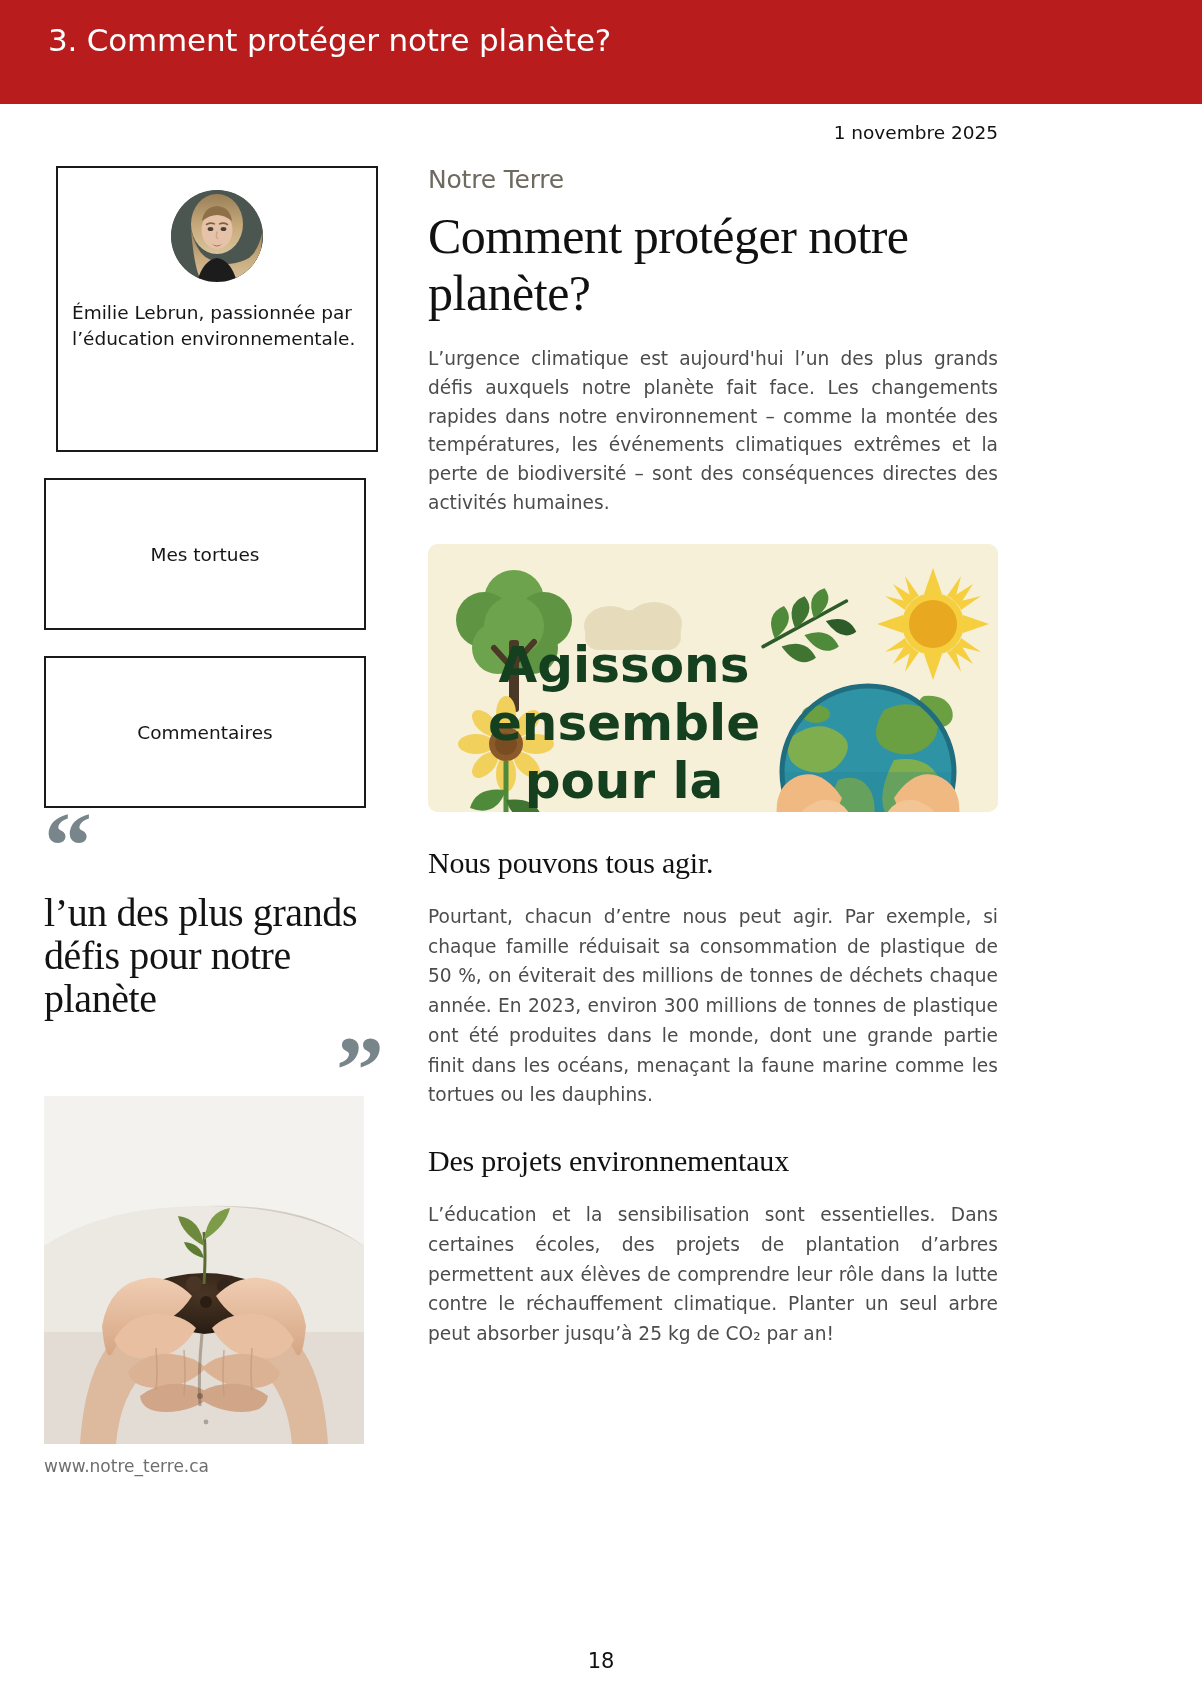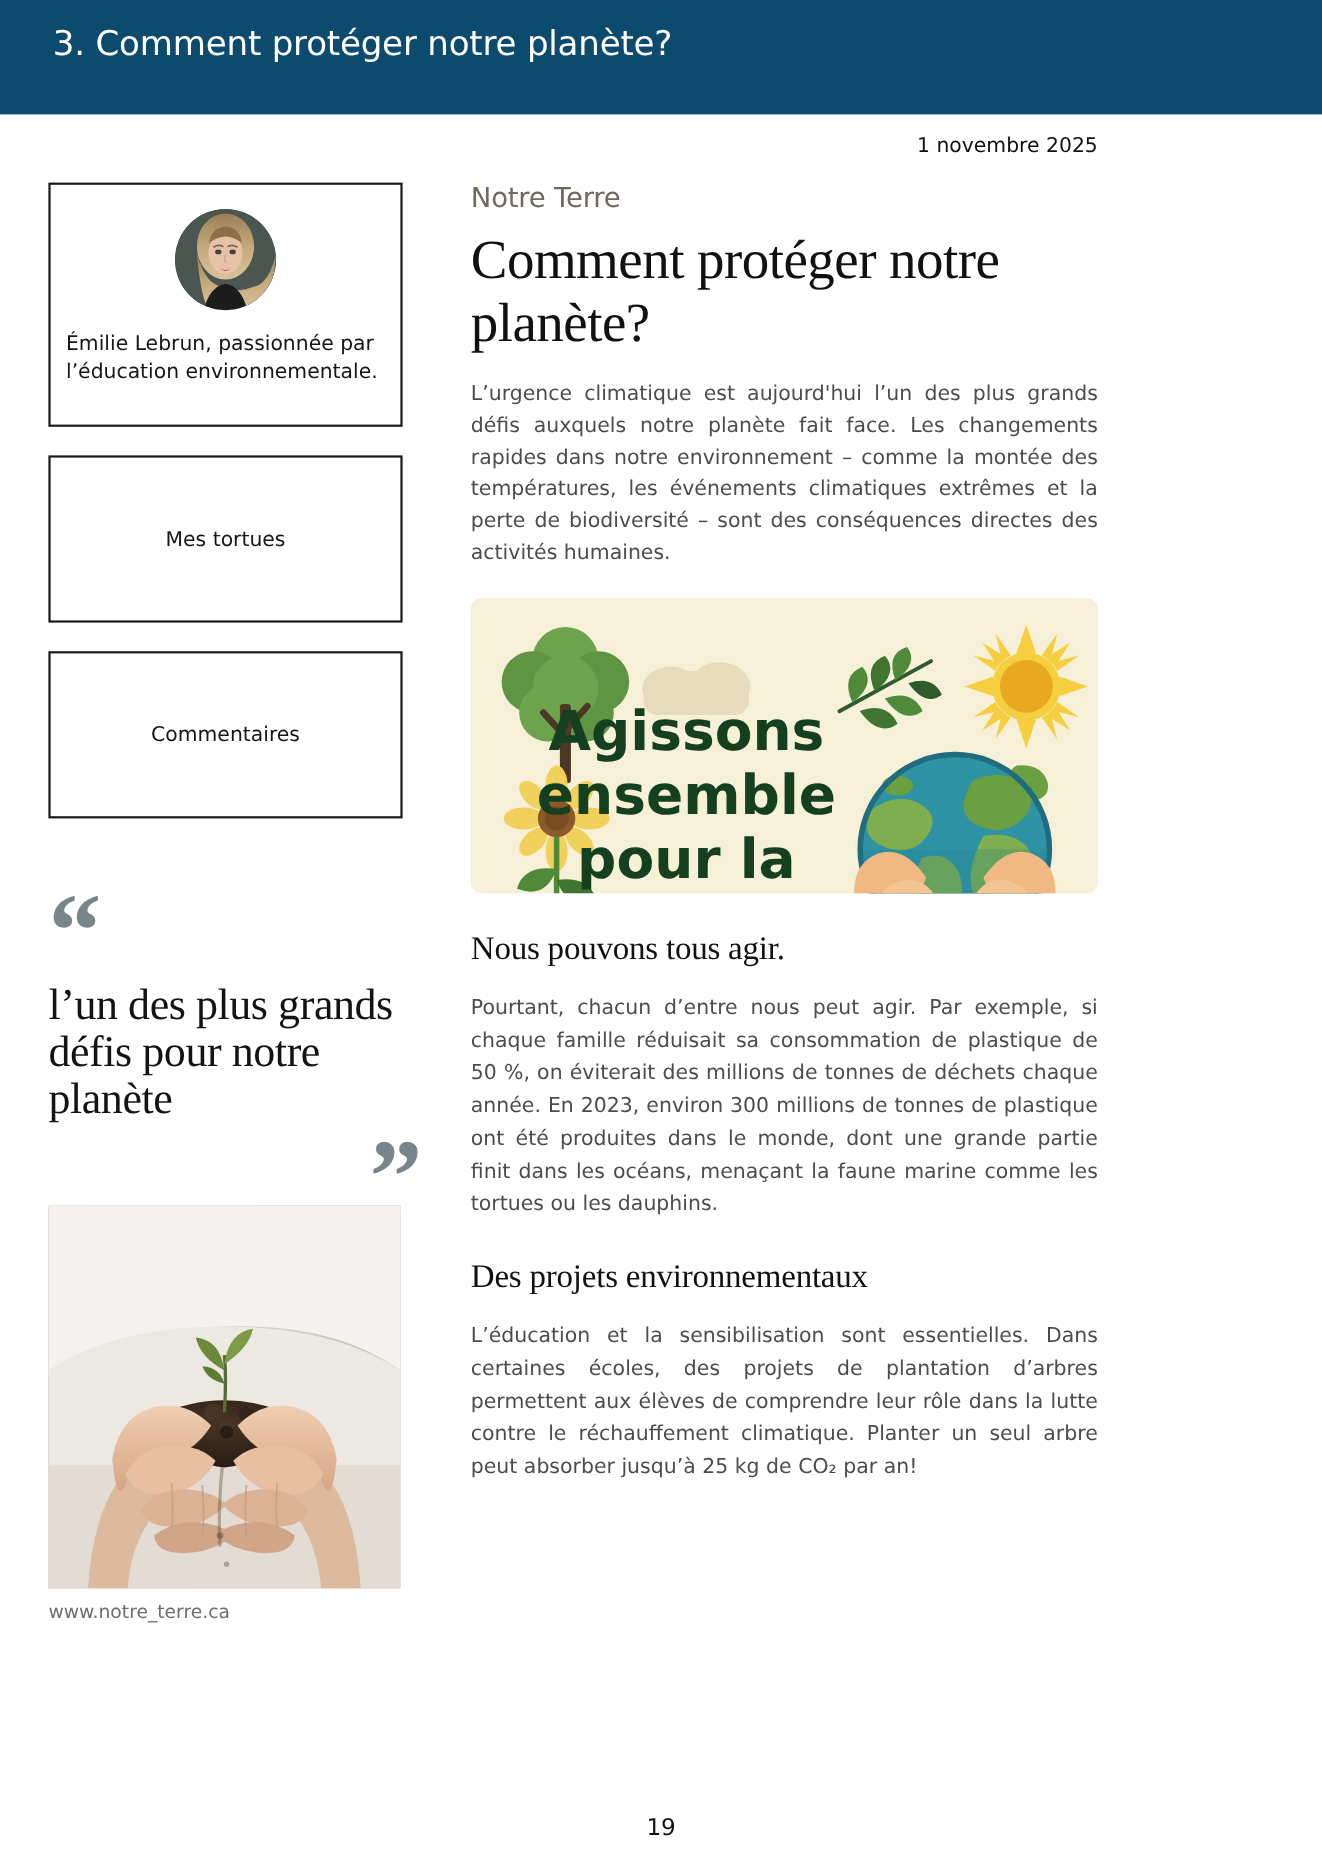--- a/index.html
+++ b/index.html
@@ -14,21 +14,21 @@
     font-family: "Liberation Sans", sans-serif;
     overflow: hidden;
   }
 
   
   .header-banner {
     position: absolute;
     left: 0; top: 0;
     width: 1202px;
     height: 104px;
-    background: #0c4a6e;
+    background: #b91c1c;
   }
   .header-title {
     position: absolute;
     left: 48px;
     top: 22px;
     font-size: 31px;
     color: #ffffff;
     font-family: "DejaVu Sans", sans-serif;
     font-weight: 400;
     letter-spacing: -0.2px;
@@ -50,22 +50,23 @@
     top: 62px;
     width: 322px;
   }
   .box {
     border: 2px solid #1a1a1a;
     box-sizing: border-box;
     width: 322px;
     background: #fff;
   }
   .box-author {
-    height: 222px;
+    height: 286px;
     position: relative;
+    margin-left: 12px;
   }
   .avatar {
     position: absolute;
     left: 50%;
     transform: translateX(-50%);
     top: 22px;
     width: 92px;
     height: 92px;
     border-radius: 50%;
     overflow: hidden;
@@ -500,14 +501,14 @@
       </svg>
     </div>
 
     <div class="sub-head">Nous pouvons tous agir.</div>
     <div class="body-par">Pourtant, chacun d’entre nous peut agir. Par exemple, si chaque famille réduisait sa consommation de plastique de 50 %, on éviterait des millions de tonnes de déchets chaque année. En 2023, environ 300 millions de tonnes de plastique ont été produites dans le monde, dont une grande partie finit dans les océans, menaçant la faune marine comme les tortues ou les dauphins.</div>
 
     <div class="sub-head">Des projets environnementaux</div>
     <div class="body-par">L’éducation et la sensibilisation sont essentielles. Dans certaines écoles, des projets de plantation d’arbres permettent aux élèves de comprendre leur rôle dans la lutte contre le réchauffement climatique. Planter un seul arbre peut absorber jusqu’à 25 kg de CO₂ par an!</div>
   </div>
 
-  <div class="page-number">19</div>
+  <div class="page-number">18</div>
 </div>
 
 </body></html>

